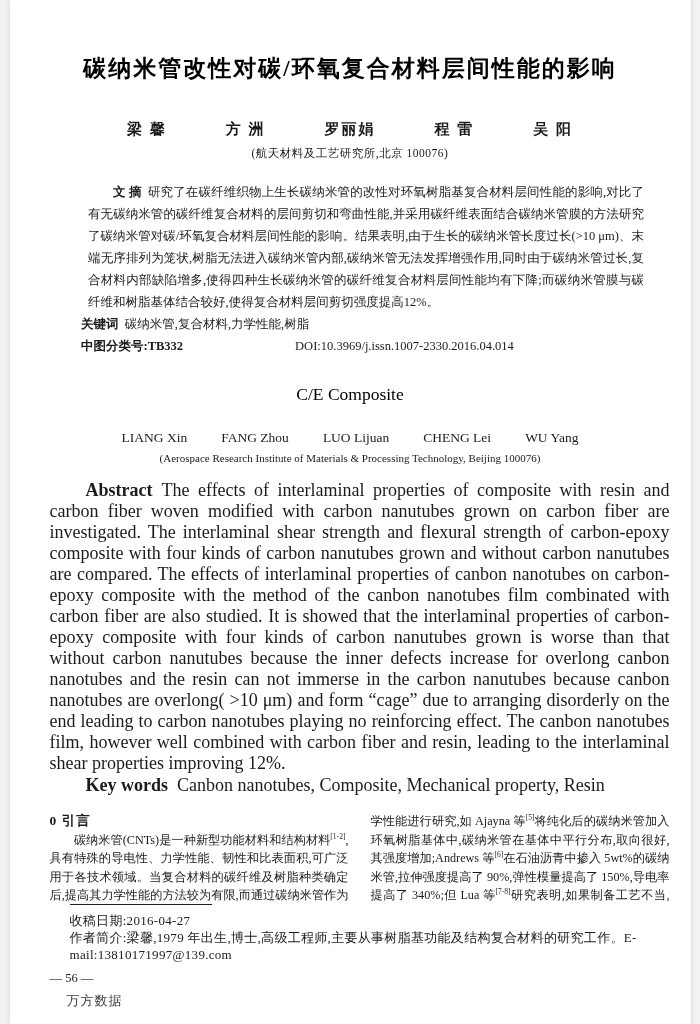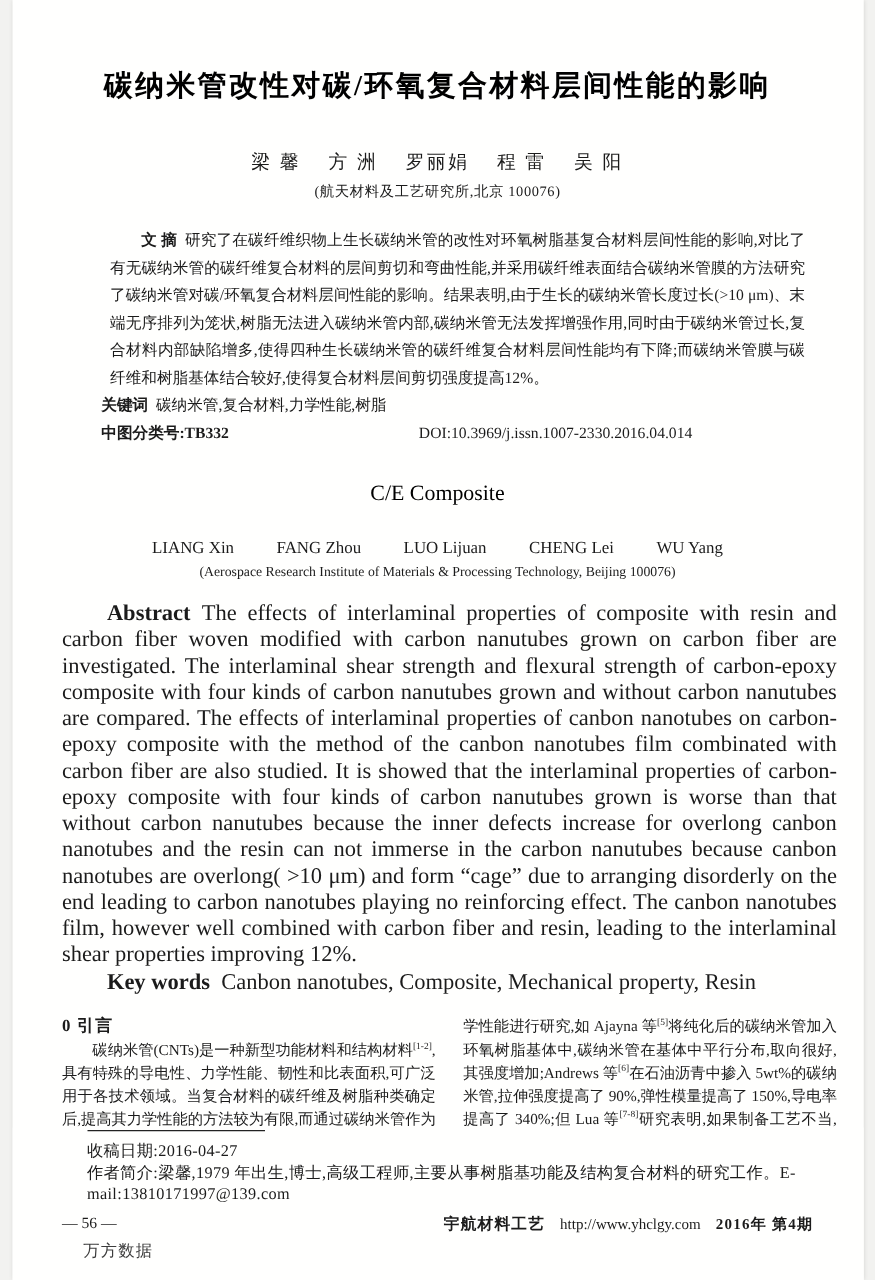--- a/index.html
+++ b/index.html
@@ -7,30 +7,30 @@
     position:relative;width:681px;height:1024px;margin:0 auto;
     background:#fffffe;overflow:hidden;color:#1b1b1b;
     font-family:"Liberation Serif","DejaVu Serif",serif;
     box-shadow:0 0 4px rgba(0,0,0,.15);
   }
   .content{padding:54px 40px 0 40px;}
   .cn-title{
     text-align:center;font-size:23px;font-weight:bold;letter-spacing:2px;
     margin:0;line-height:30px;color:#000;
   }
-  .authors-cn{display:flex;justify-content:center;gap:22px;margin-top:36px;
-    font-size:15px;font-weight:normal;letter-spacing:2px;}
+  .authors-cn{display:flex;justify-content:center;gap:59px;margin-top:36px;
+    font-size:15px;font-weight:bold;letter-spacing:2px;}
   .affil-cn{text-align:center;font-size:11.5px;margin-top:7px;letter-spacing:.5px;}
   .abs-cn{width:588px;margin:20px auto 0 auto;font-size:12.5px;line-height:22px;
     text-align:justify;}
   .abs-cn p{margin:0;}
   .abs-cn .lead{text-indent:2em;margin-left:32px;}
   .label-b{font-weight:bold;}
   .kw-line{margin-top:2px;text-indent:2em;}
-  .clc-line{margin-top:2px;padding-left:2em;display:flex;gap:40px;}
+  .clc-line{margin-top:2px;padding-left:2em;display:flex;}
   .clc-line .doi{margin-left:112px;}
   .en-title{margin-top:24px;text-align:center;font-size:17.5px;line-height:27px;
     font-weight:normal;color:#000;}
   .authors-en{display:flex;justify-content:center;gap:34px;margin-top:22px;
     font-size:13.5px;}
   .affil-en{text-align:center;font-size:11px;margin-top:6px;}
   .abs-en{width:620px;margin:16px auto 0 auto;font-size:18px;line-height:21px;
     text-align:justify;}
   .abs-en p{margin:0;}
   .abs-en .lead{text-indent:2em;}
@@ -117,21 +117,16 @@
     </div>
 
   </div>
 
   <div class="bottom-area">
     <div class="fn-rule"></div>
     <div class="fn-line">收稿日期:2016-04-27</div>
     <div class="fn-line">作者简介:梁馨,1979 年出生,博士,高级工程师,主要从事树脂基功能及结构复合材料的研究工作。E-mail:13810171997@139.com</div>
     <div class="footer-row">
       <span>— 56 —</span>
-      <span class="journal">
-        <span class="jname">宇航材料工艺</span>
-        <span>http://www.yhclgy.com</span>
-        <span class="jissue">2016年  第4期</span>
-      </span>
     </div>
     <div class="watermark">万方数据</div>
   </div>
 </div>
 
 </body></html>

